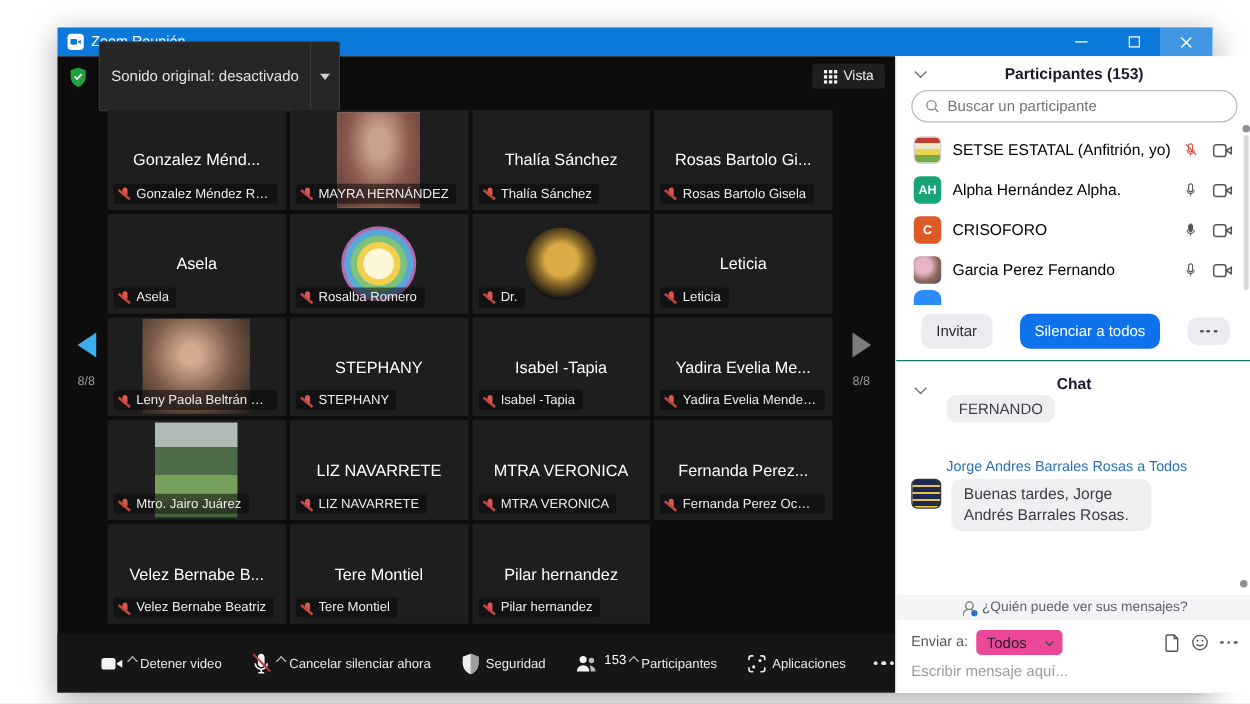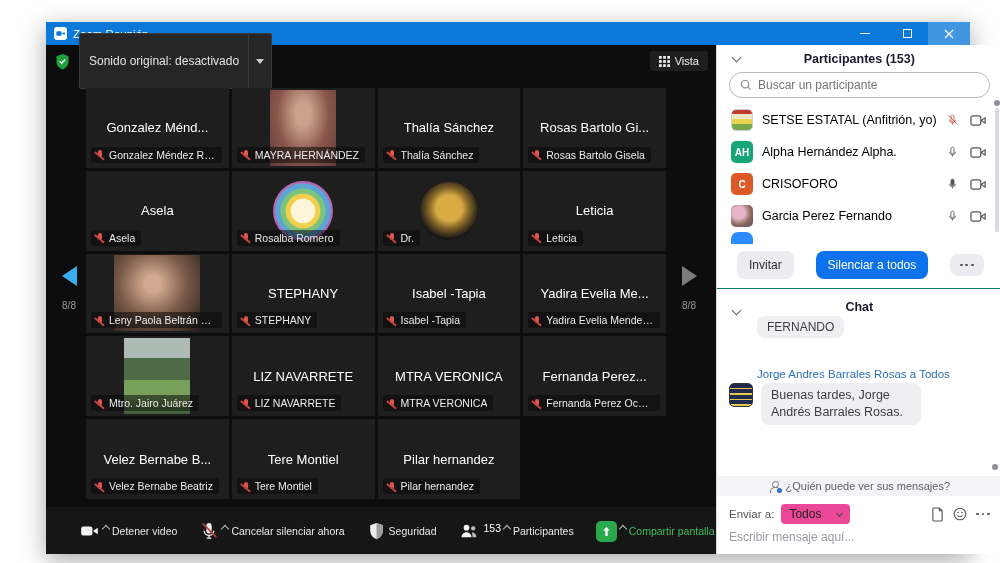--- a/index.html
+++ b/index.html
@@ -363,31 +363,20 @@
               <path d="M3 19.5c0-3.4 2.7-6.1 6-6.1s6 2.7 6 6.1z" fill="#f2f2f2"></path>
               <circle cx="17" cy="8.8" r="2.6" fill="#bdbdbd"></circle>
               <path d="M15.6 13.6c3 .3 5.3 2.8 5.3 5.9h-4.6" fill="#bdbdbd"></path>
             </svg>
             <span class="badge">153</span>
             <i class="caret-up"></i>
           </div>
           <span>Participantes</span>
         </div>
 
-        <div class="titem">
-          <div class="icon-row">
-            <span class="share-ic">
-              <svg width="11" height="11" viewBox="0 0 12 12">
-                  <path d="M6 1.2l3.6 3.7H7.3v5.9H4.7V4.9H2.4z" fill="#fff"></path>
-                </svg>
-            </span>
-            <i class="caret-up"></i>
-          </div>
-          <span class="green-lab">Compartir pantalla</span>
-        </div>
 
         <div class="titem">
           <div class="icon-row">
             <svg width="19" height="20" viewBox="0 0 24 24">
               <path d="M8.5 4H6.5A2.5 2.5 0 0 0 4 6.5v2M4 15.5v2A2.5 2.5 0 0 0 6.5 20h2M15.5 20h2a2.5 2.5 0 0 0 2.5-2.5v-2M20 8.5v-2A2.5 2.5 0 0 0 17.5 4h-2" stroke="#ececec" stroke-width="1.6" fill="none"></path>
               <circle cx="15.2" cy="8.8" r="1.6" fill="#ececec"></circle>
                 <circle cx="8.8" cy="15.2" r="1.6" fill="#ececec"></circle>
             </svg>
           </div>
           <span>Aplicaciones</span>

